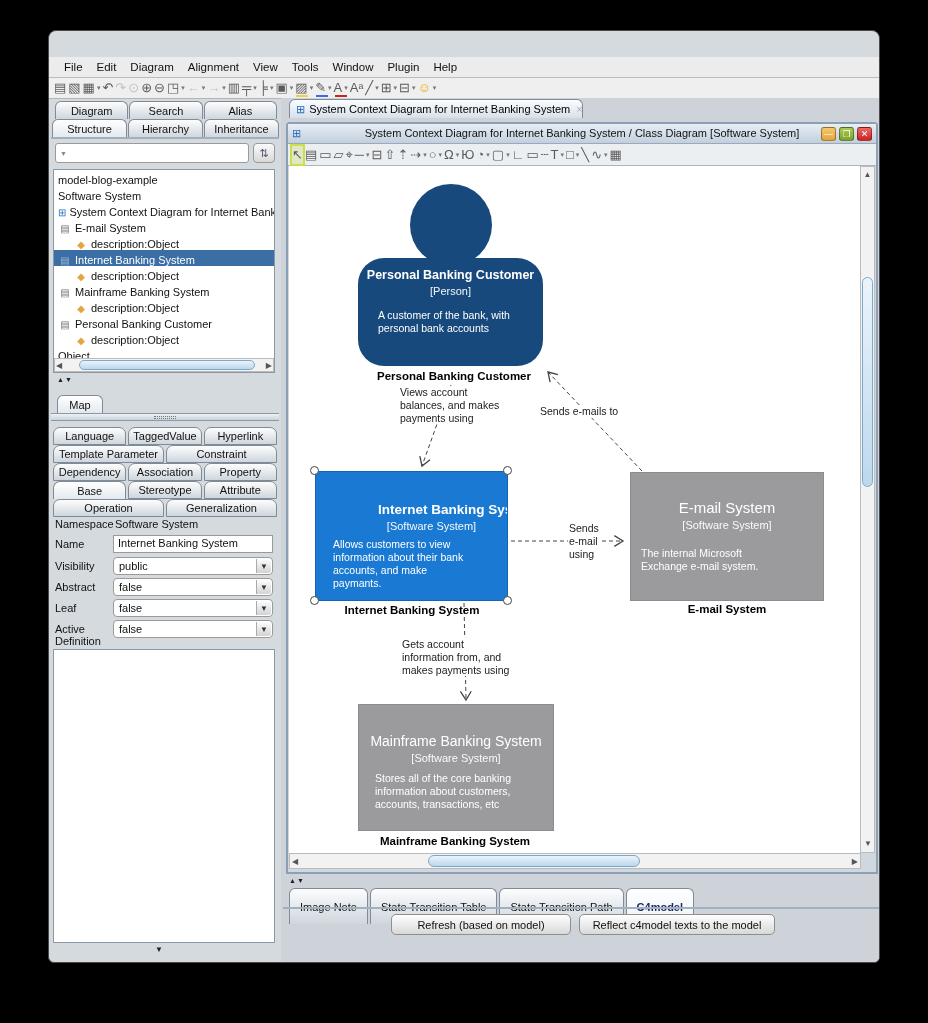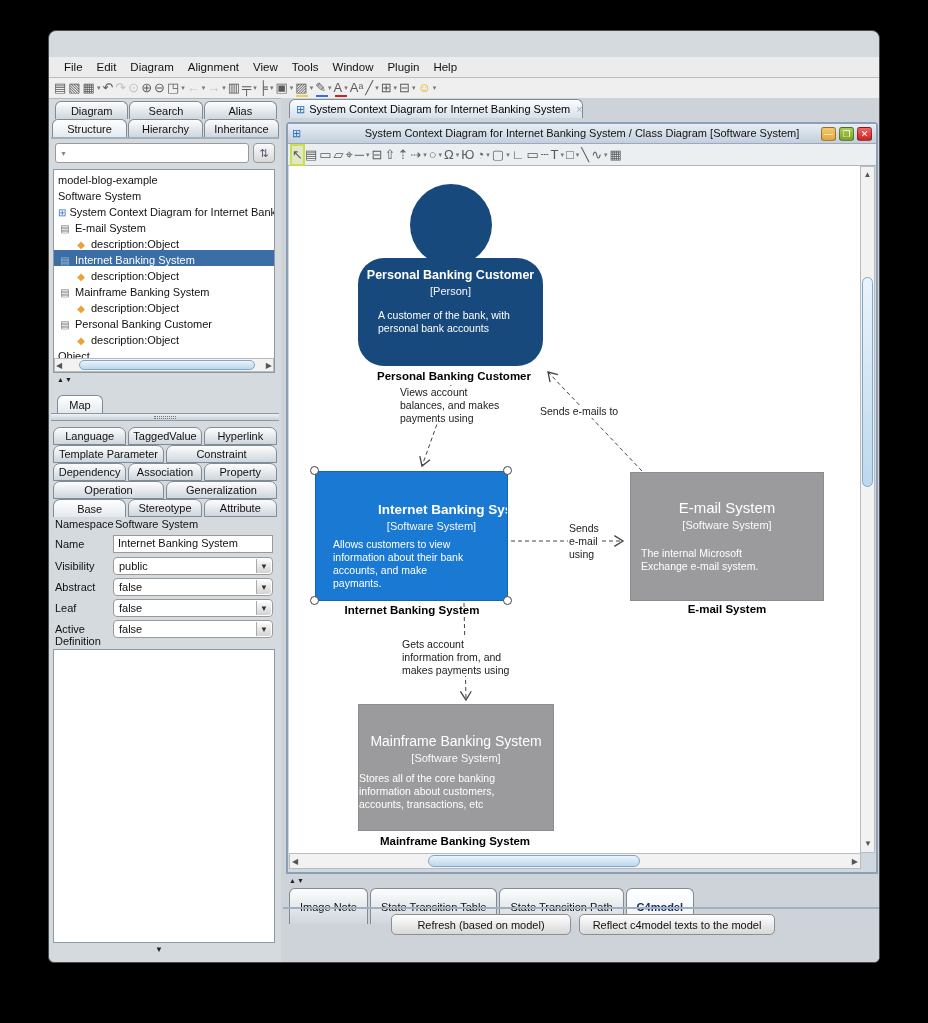--- a/index.html
+++ b/index.html
@@ -271,27 +271,27 @@
         <div class="ptabrow">
           <div class="tab">Template Parameter</div>
           <div class="tab">Constraint</div>
         </div>
         <div class="ptabrow">
           <div class="tab">Dependency</div>
           <div class="tab">Association</div>
           <div class="tab">Property</div>
         </div>
         <div class="ptabrow">
-          <div class="tab">Operation</div>
-          <div class="tab">Generalization</div>
-        </div>
-        <div class="ptabrow">
           <div class="tab active">Base</div>
           <div class="tab">Stereotype</div>
           <div class="tab">Attribute</div>
+        </div>
+        <div class="ptabrow">
+          <div class="tab">Operation</div>
+          <div class="tab">Generalization</div>
         </div>
       </div>
 
   <div class="plabel" style="top:487px;">Namespace</div>
   <div class="pvalue" style="top:487px;">Software System</div>
   <div class="plabel" style="top:507px;">Name</div>
   <div class="pinput" style="top:504px;">Internet Banking System</div>
   <div class="plabel" style="top:529px;">Visibility</div>
   <div class="pselect" style="top:526px;">
         <span>public</span>
@@ -454,21 +454,21 @@
         <div class="t" style="font-size:15px;font-weight:500;">E-mail System</div>
         <div class="s">[Software System]</div>
         <div class="d" style="padding-left:10px;margin-top:16px;">The internal Microsoft
 Exchange e-mail system.</div>
       </div>
       <div class="node-label" style="left:338px;top:437px;width:200px;">E-mail System</div>
 
       <div class="node" style="left:69px;top:538px;width:196px;height:127px;background:#9b9b9d;border:1px solid #8c8c8e;padding-top:28px;">
         <div class="t" style="font-size:14px;font-weight:500;">Mainframe Banking System</div>
         <div class="s">[Software System]</div>
-        <div class="d" style="padding-left:0;margin-top:8px;">Stores all of the core banking
+        <div class="d" style="padding-left:16px;margin-top:8px;">Stores all of the core banking
 information about customers,
 accounts, transactions, etc</div>
       </div>
       <div class="node-label" style="left:66px;top:669px;width:200px;">Mainframe Banking System</div>
 
       <div class="edge-label" style="left:110px;top:220px;">Views account
 balances, and makes
 payments using</div>
       <div class="edge-label" style="left:250px;top:239px;">Sends e-mails to</div>
       <div class="edge-label" style="left:279px;top:356px;">Sends

